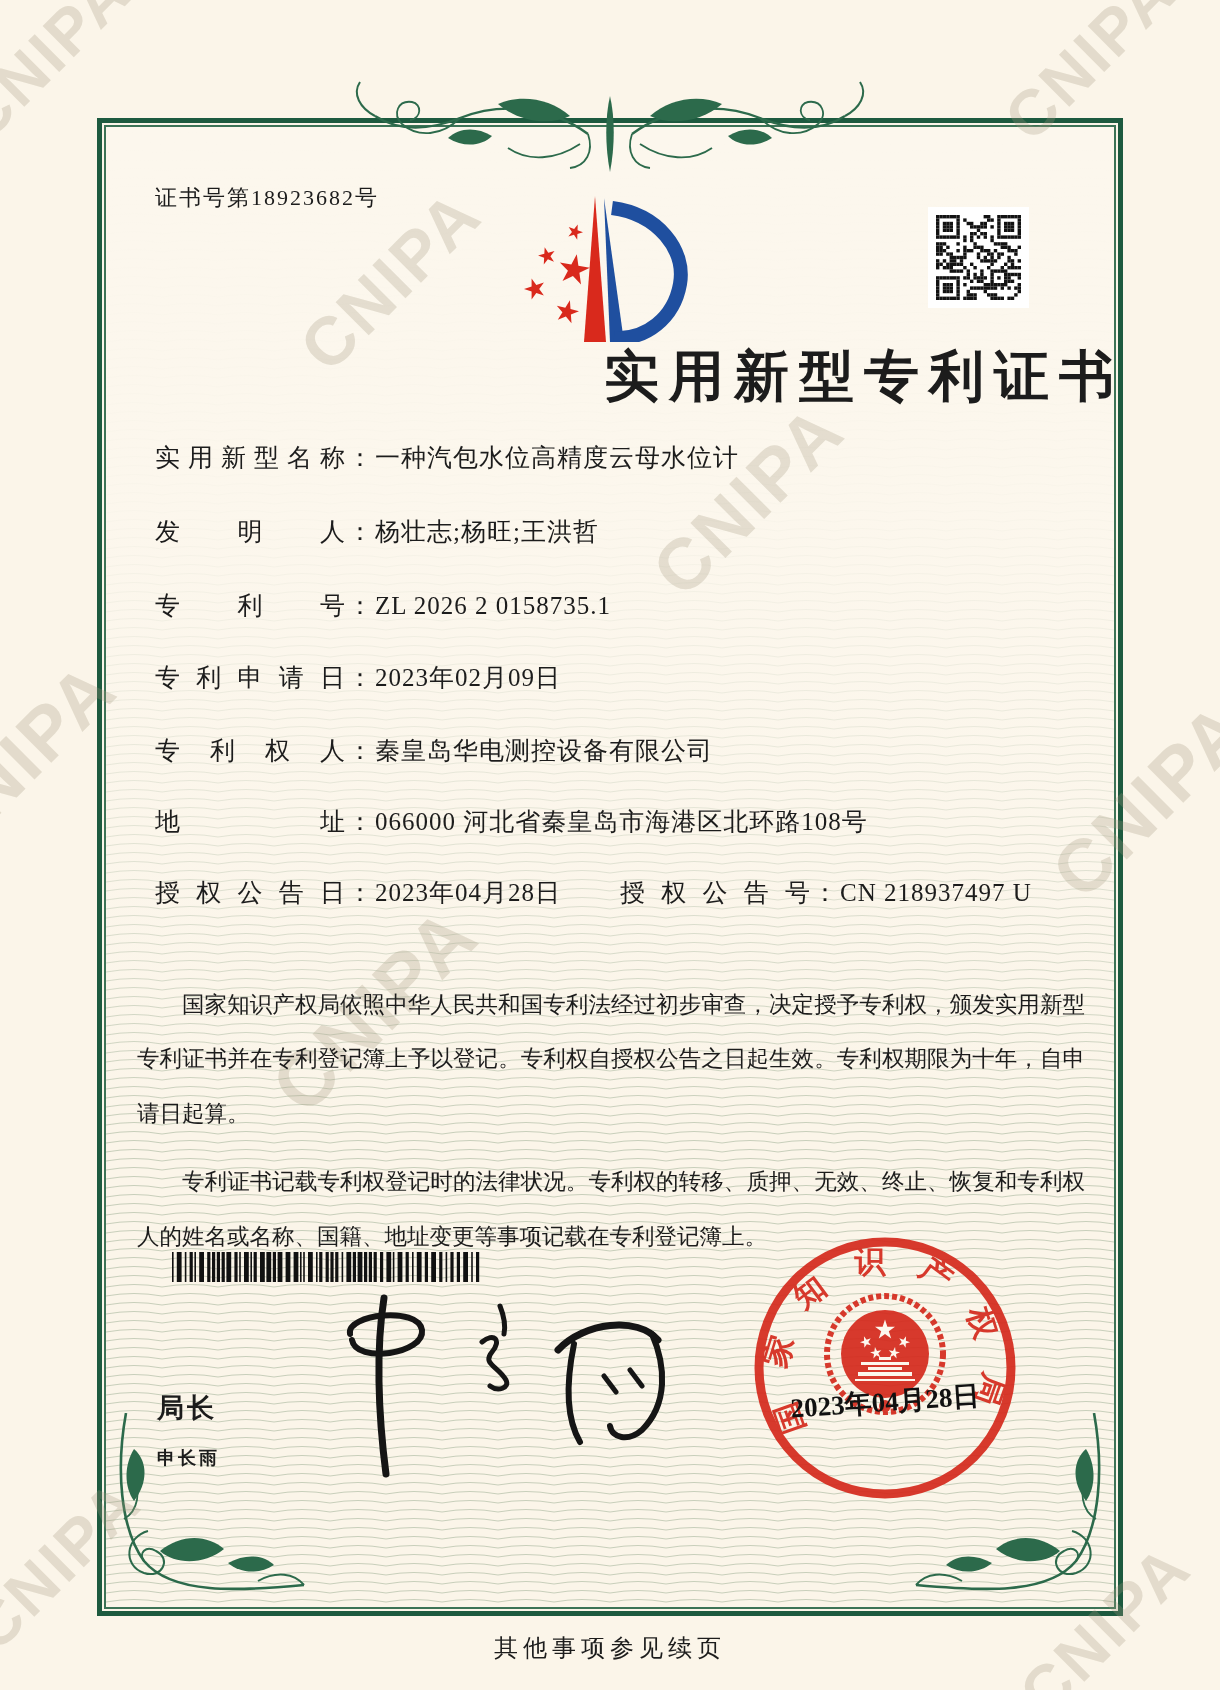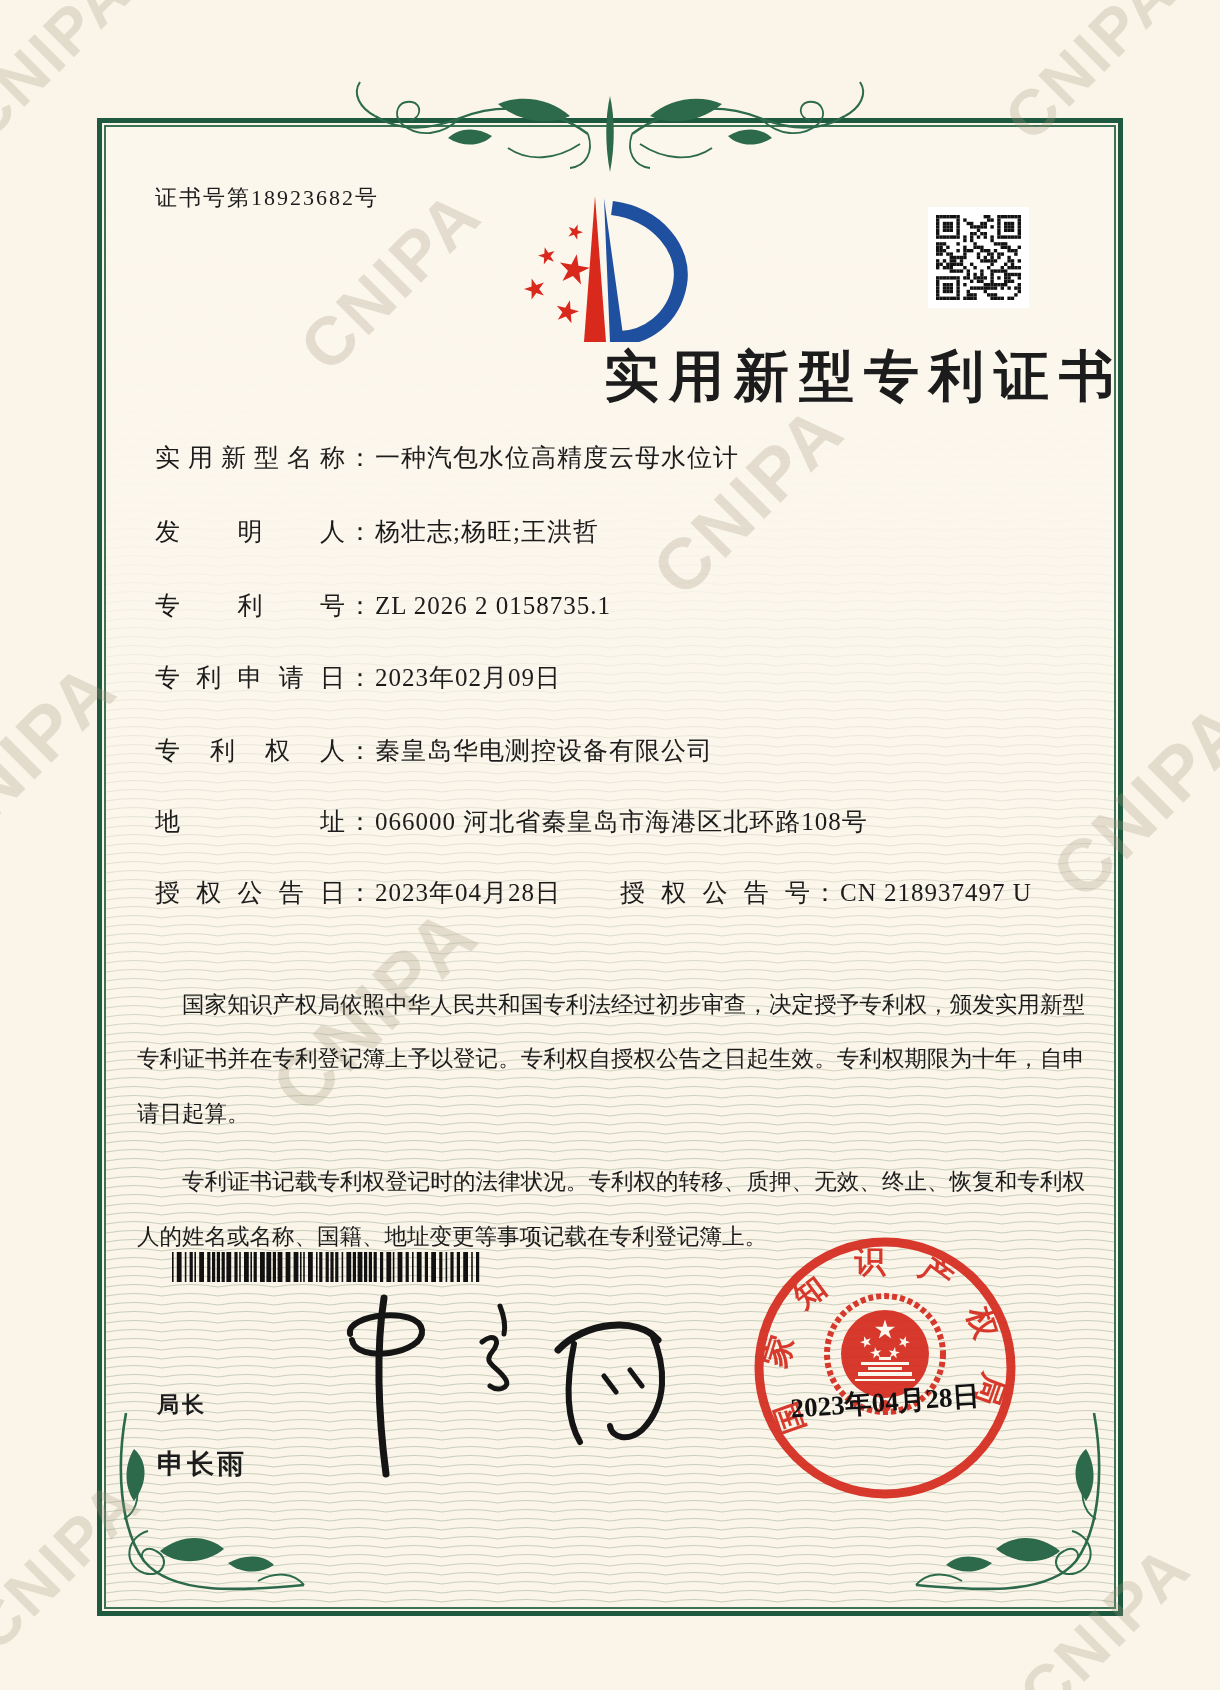--- a/index.html
+++ b/index.html
@@ -31,23 +31,23 @@
   .row{position:absolute;left:155px;font-size:25px;white-space:nowrap;}
   .jlabel{display:inline-flex;justify-content:space-between;width:190px;vertical-align:top;}
   .colon{display:inline-block;width:30px;text-align:center;}
   .val{letter-spacing:1px;}
   .grant{position:absolute;left:465px;top:0;}
   .paras{position:absolute;left:137px;top:978px;width:948px;font-size:22.5px;
          line-height:2.42;text-align:justify;}
   .paras p{margin:0;text-indent:2em;}
   .paras p + p{margin-top:14px;}
   .barcode{position:absolute;left:172px;top:1252px;line-height:0;}
-  .director-label{position:absolute;left:157px;top:1390px;font-size:22px;font-weight:bold;
+  .director-label{position:absolute;left:157px;top:1390px;font-size:27px;font-weight:bold;
          font-family:"Liberation Sans","DejaVu Sans",sans-serif;letter-spacing:3px;}
-  .director-name{position:absolute;left:157px;top:1446px;font-size:27px;font-weight:bold;
+  .director-name{position:absolute;left:157px;top:1446px;font-size:18px;font-weight:bold;
          font-family:"Liberation Sans","DejaVu Sans",sans-serif;letter-spacing:3px;}
   .signature{position:absolute;left:322px;top:1288px;}
   .seal{position:absolute;left:725px;top:1208px;mix-blend-mode:multiply;opacity:.93;}
   .seal-date{position:absolute;left:725px;top:1384px;width:320px;text-align:center;
          font-size:27px;font-weight:bold;color:#111;transform:rotate(-4deg);z-index:6;}
   .page-info{position:absolute;left:98px;top:1558px;width:1026px;text-align:center;font-size:20px;}
   .cont-note{position:absolute;left:0;top:1632px;width:1220px;text-align:center;
          font-size:24px;letter-spacing:5px;}
 </style>
 </head>
@@ -769,14 +769,15 @@
           <rect x="-6" y="3" width="12" height="3"></rect>
           <rect x="-17" y="13" width="34" height="3"></rect>
           <rect x="-27" y="18" width="54" height="4"></rect>
           <rect x="-30" y="25" width="60" height="2"></rect>
         </g>
         <circle cy="52" r="6" fill="#d42a1d"></circle>
       </g>
     </svg>
     <div class="seal-date">2023年04月28日</div>
 
+    <div class="cont-note">其他事项参见续页</div>
   </div>
 </div>
 
 </body></html>

